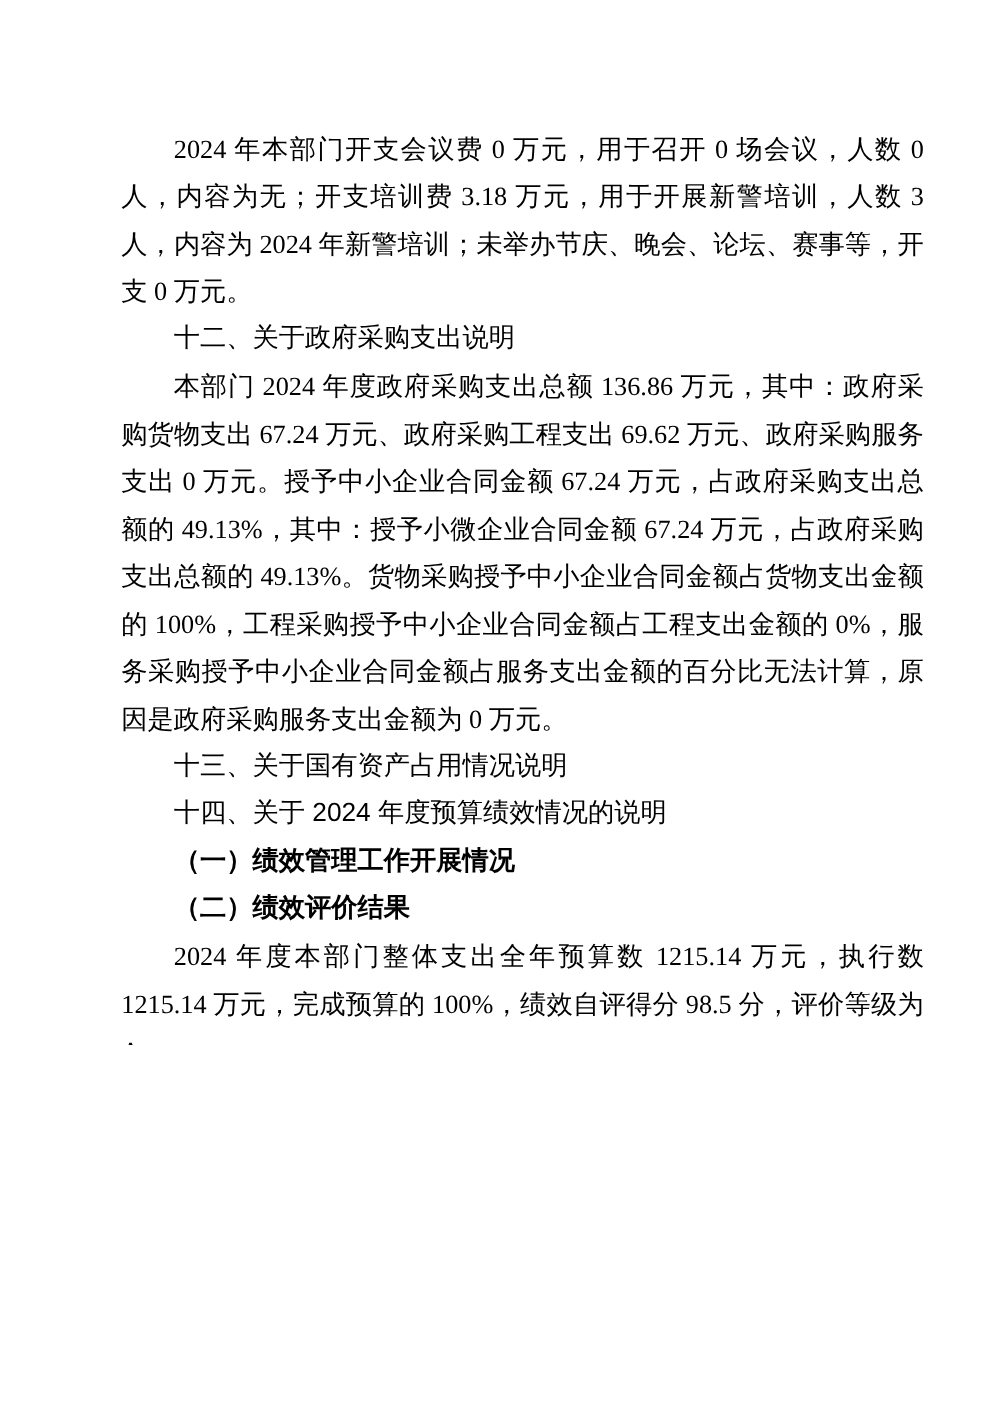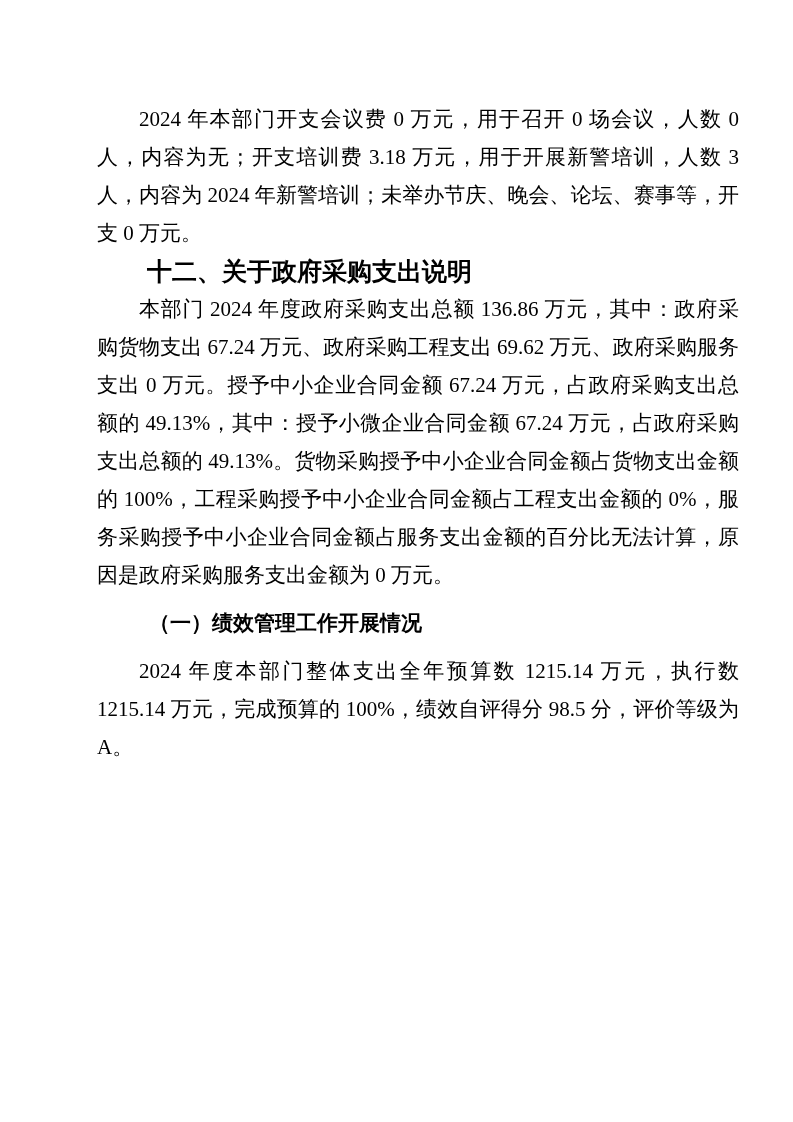--- a/index.html
+++ b/index.html
@@ -25,38 +25,41 @@
       margin: 0;
       text-align: justify;
       text-indent: 2em;
       font-family: "Liberation Serif", "DejaVu Serif", serif;
       font-weight: normal;
     }
     .heading {
       margin: 0;
       text-align: left;
       text-indent: 2em;
-      font-size: 25px;
+      font-size: 21px;
       line-height: 38px;
-      font-weight: bold;
+      font-weight: normal;
       font-family: "Liberation Sans", "DejaVu Sans", sans-serif;
     }
     .subheading {
-      margin: 10px;
+      margin: 0;
       text-align: left;
       text-indent: 2em;
       font-size: 21px;
       line-height: 38px;
       font-weight: bold;
       font-family: "Liberation Sans", "DejaVu Sans", sans-serif;
     }
   </style>
 </head>
 <body>
 
 <div class="page">
   <p class="para">2024 年本部门开支会议费 0 万元，用于召开 0 场会议，人数 0 人，内容为无；开支培训费 3.18 万元，用于开展新警培训，人数 3 人，内容为 2024 年新警培训；未举办节庆、晚会、论坛、赛事等，开支 0 万元。</p>
   <h2 class="heading">十二、关于政府采购支出说明</h2>
   <p class="para">本部门 2024 年度政府采购支出总额 136.86 万元，其中：政府采购货物支出 67.24 万元、政府采购工程支出 69.62 万元、政府采购服务支出 0 万元。授予中小企业合同金额 67.24 万元，占政府采购支出总额的 49.13%，其中：授予小微企业合同金额 67.24 万元，占政府采购支出总额的 49.13%。货物采购授予中小企业合同金额占货物支出金额的 100%，工程采购授予中小企业合同金额占工程支出金额的 0%，服务采购授予中小企业合同金额占服务支出金额的百分比无法计算，原因是政府采购服务支出金额为 0 万元。</p>
+  <h2 class="heading">十三、关于国有资产占用情况说明</h2>
+  <h2 class="heading">十四、关于 2024 年度预算绩效情况的说明</h2>
   <h3 class="subheading">（一）绩效管理工作开展情况</h3>
+  <h3 class="subheading">（二）绩效评价结果</h3>
   <p class="para">2024 年度本部门整体支出全年预算数 1215.14 万元，执行数 1215.14 万元，完成预算的 100%，绩效自评得分 98.5 分，评价等级为 A。</p>
 
 </div>
 
 </body></html>

